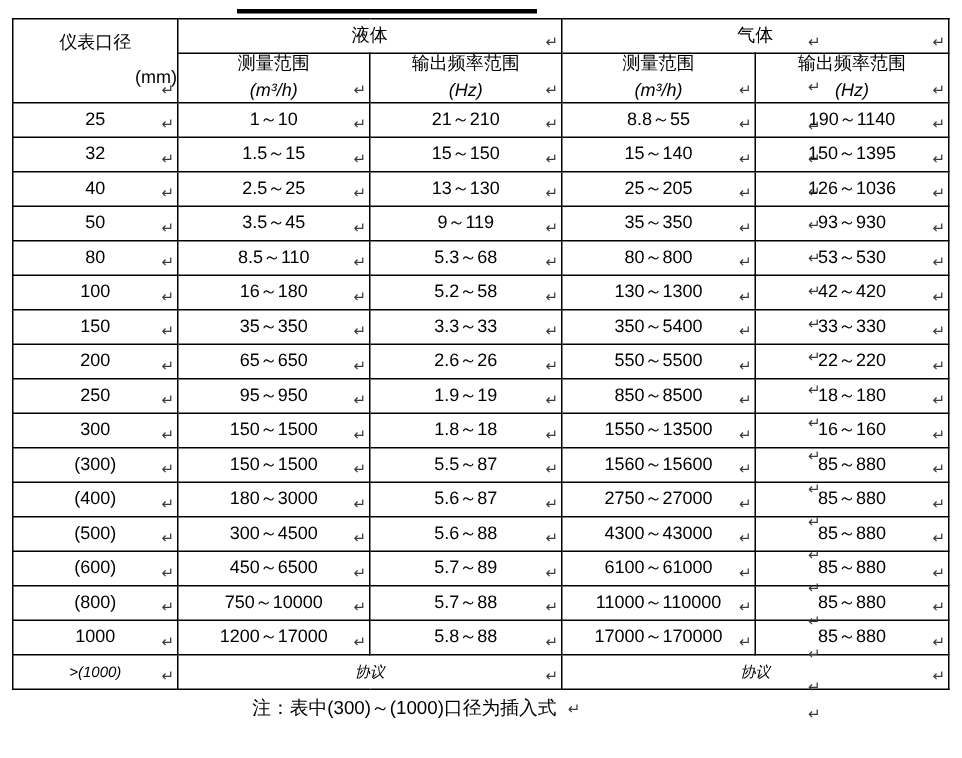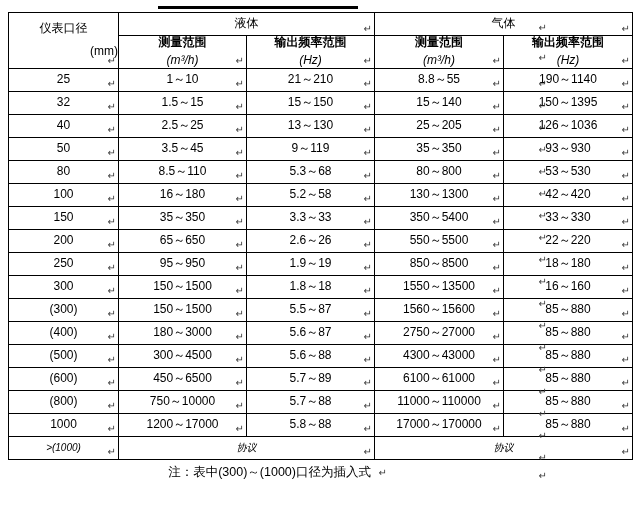--- a/index.html
+++ b/index.html
@@ -52,21 +52,21 @@
   .hdr-sub {
     font-size: 12px;
     height: 44px;
   }
   .hdr-first {
     font-size: 13px;
     height: 70px;
   }
   .hdr-first .l1 { display: block; }
   .hdr-first .l2 { display: block; margin-top: 10px; text-align: right; }
-  .sub-l1 { display: block; font-weight: bold; }
+  .sub-l1 { display: block; }
   .sub-l2 { display: block; margin-top: 4px; font-style: italic; }
   .pilcrow {
     position: absolute;
     right: 2px;
     bottom: 1px;
     font-size: 10px;
     color: #3a3a3a;
     font-family: "Liberation Serif", serif;
   }
   .edge-marks {

